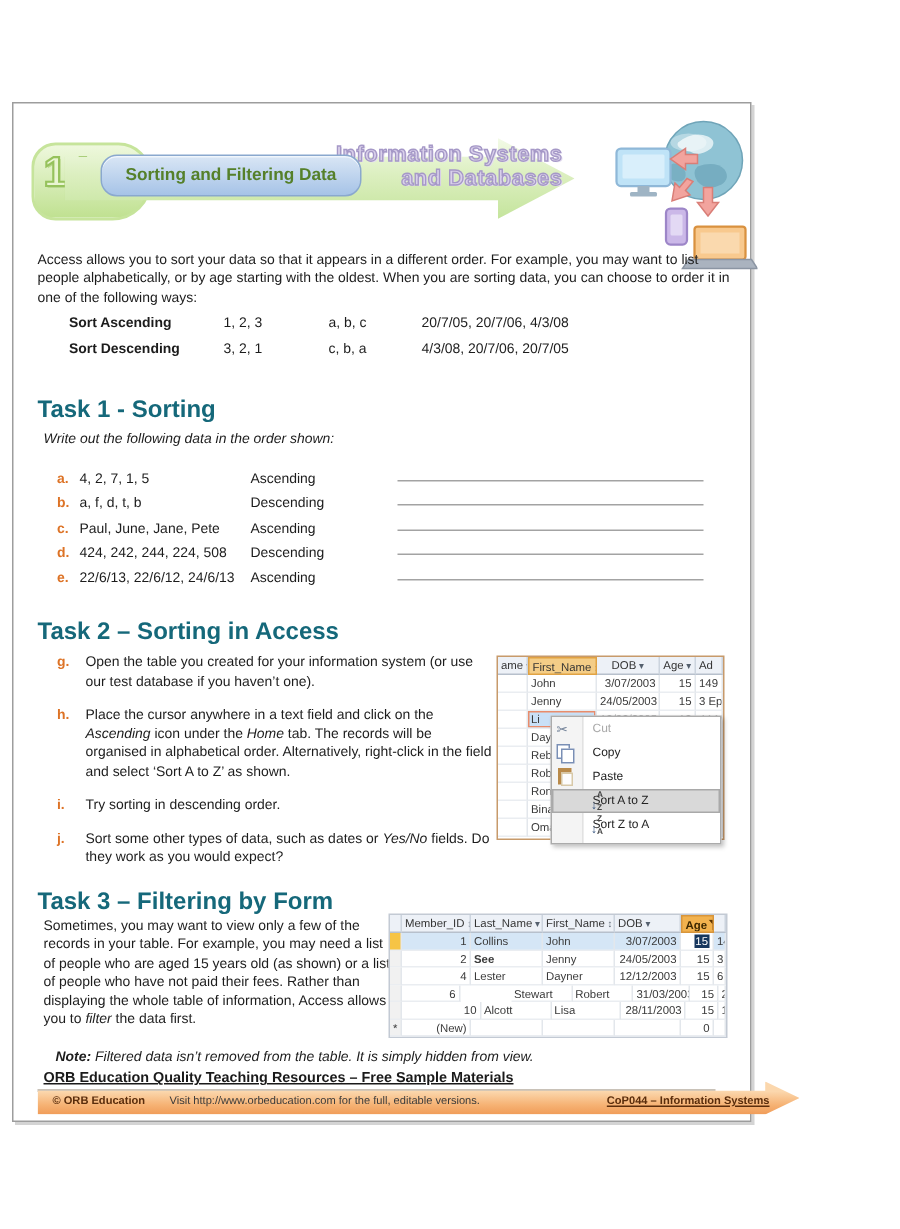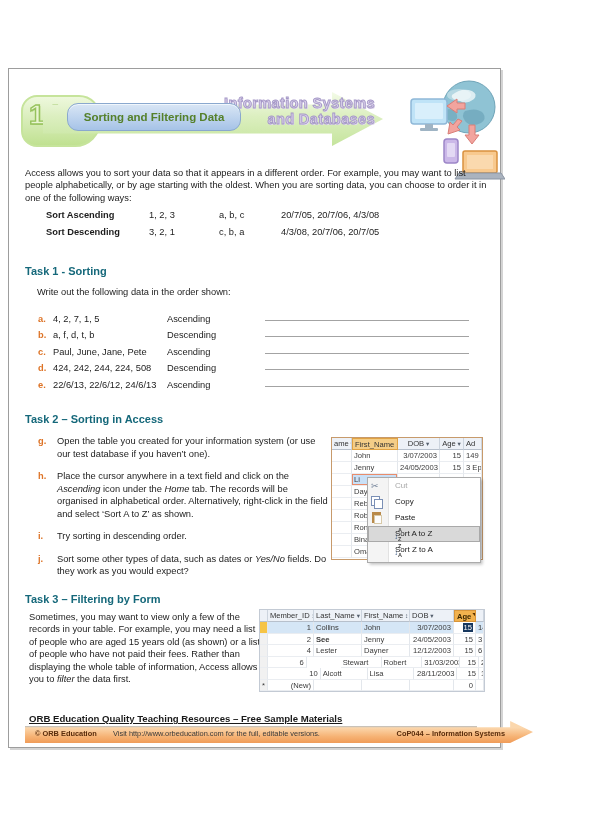--- a/index.html
+++ b/index.html
@@ -10,21 +10,21 @@
   
   .blob{left:12px;top:26px;width:76px;height:48px;border-radius:16px 22px 26px 16px;background:linear-gradient(#eef8dd,#c0e191);border:2px solid #c6e49b;}
   .lesson-num{left:20px;top:30px;font-size:28px;font-weight:bold;color:#e9f5d2;-webkit-text-stroke:1.4px #96c25c;text-shadow:1px 1px 0 #b9d98f;}
   .arrow-banner{left:34px;top:22px;width:340px;height:56px;background:linear-gradient(180deg,#f4fbe9 0%,#dcefc0 45%,#c4e49b 100%);clip-path:polygon(0 24%,85% 24%,85% 2%,100% 50%,85% 98%,85% 76%,0 76%);filter:drop-shadow(0 1px 1px #abcf7d);}
   .title-pill{left:58px;top:34px;width:172px;height:26px;border-radius:11px;background:linear-gradient(#d9e6f5,#a6c3e7);border:1px solid #8aa8ce;box-shadow:inset 0 1px 0 #f0f6fc;display:flex;align-items:center;justify-content:center;font-size:11.5px;font-weight:bold;color:#55802a;}
   .series{left:196px;top:27px;width:170px;text-align:right;font-weight:bold;font-size:14.5px;line-height:15.5px;letter-spacing:.4px;color:#d9d0ea;-webkit-text-stroke:.9px #a598c7;text-shadow:1px 1px 0 #e4def0;}
   
   .body-t{font-size:9.3px;line-height:12.4px;}
   .intro{left:16px;top:98px;width:464px;}
   .examples{left:37px;top:140px;display:grid;grid-template-columns:103px 70px 62px auto;row-gap:5px;font-size:9.3px;line-height:12px;}
-  .task-h{font-size:11px;font-weight:bold;color:#15687a;}
+  .task-h{font-size:16px;font-weight:bold;color:#15687a;}
   .ol{color:#dd7326;font-weight:bold;}
   .t1-items{left:29px;top:238px;width:431px;}
   .t1-row{display:grid;grid-template-columns:15px 114px 98px 1fr;height:16.6px;align-items:end;font-size:9.3px;}
   .ans-line{border-bottom:1px solid #a3a3a3;height:1px;margin-bottom:3px;}
   .t2-items{left:29px;top:366px;width:293px;}
   .t2-row{display:grid;grid-template-columns:19px 1fr;margin-bottom:10px;font-size:9.3px;line-height:12.5px;}
   .t3-para{left:20px;top:542px;width:233px;}
   .note{left:28px;top:630px;width:446px;font-size:9.3px;font-style:italic;}
   
   .fig1{left:322px;top:368px;width:150px;height:121px;border:1px solid #c79a6b;background:#fff;font-size:7.6px;}
@@ -127,21 +127,21 @@
       <span>1, 2, 3</span>
       <span>a, b, c</span>
       <span>20/7/05, 20/7/06, 4/3/08</span>
       <span class="bd">Sort Descending</span>
       <span>3, 2, 1</span>
       <span>c, b, a</span>
       <span>4/3/08, 20/7/06, 20/7/05</span>
     </div>
 
   <div class="abs task-h" style="left:16px;top:196px;">Task 1 - Sorting</div>
-  <div class="abs body-t" style="left:28px;top:217px;">Write out the following data in the order shown:</div>
+  <div class="abs body-t" style="left:20px;top:217px;font-style:italic;">Write out the following data in the order shown:</div>
   <div class="abs t1-items">
       <div class="t1-row">
         <span class="ol">a.</span>
         <span>4, 2, 7, 1, 5</span>
         <span>Ascending</span>
         <div class="ans-line"></div>
       </div>
       <div class="t1-row">
         <span class="ol">b.</span>
         <span>a, f, d, t, b</span>
@@ -336,22 +336,23 @@
         <div class="f2c selcol" style="width: 8px;">*</div>
         <div class="f2c rt" style="width: 46px;">(New)</div>
         <div class="f2c" style="width: 48px;"></div>
         <div class="f2c" style="width: 48px;"></div>
         <div class="f2c rt" style="width: 44px;"></div>
         <div class="f2c rt agecell" style="width: 22px;">0</div>
         <div class="f2c" style="flex: 1 1 0%;"></div>
       </div>
     </div>
 
+  <div class="abs note" id="noteline"><span class="it bd">Note:</span><span class="it ">  Filtered data isn’t removed from the table.  It is simply hidden from view.</span></div>
 
   <div class="abs footer-head">ORB Education Quality Teaching Resources – Free Sample Materials</div>
   <div class="abs footer-line"></div>
   <div class="abs footer-bar">
     <span class="txt bd" style="left:10px;color:#5a2d0c;">© ORB Education</span>
     <span class="txt" style="left:88px;">Visit http://www.orbeducation.com  for the full, editable versions.</span>
-    <span class="txt bd" style="right:28px;color:#5a2d0c;">CoP044 – Information Systems</span>
+    <span class="txt bd" style="right:20px;color:#5a2d0c;text-decoration:underline;">CoP044 – Information Systems</span>
   </div>
 
 </div>
 
 </body></html>

